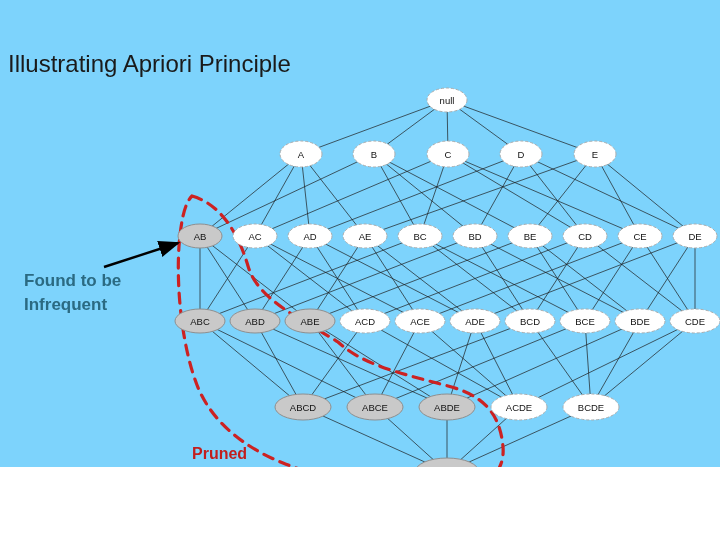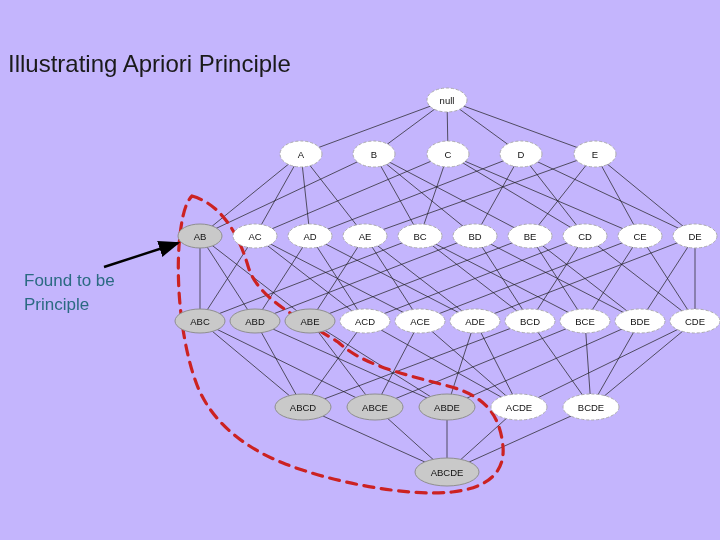--- a/index.html
+++ b/index.html
@@ -1,19 +1,19 @@
 <!DOCTYPE html>
 <html><head>
 <meta charset="utf-8">
 <style>
   html,body{margin:0;padding:0;background:#fff;}
   .slide{
     position:relative;
-    width:720px;height:540px;
-    background:#c4b5fd;
+    width:720px;height:467px;
+    background:#7dd3fc;
     overflow:hidden;
     font-family:"Liberation Sans", sans-serif;
   }
   .slide-title{
     position:absolute;
     left:8px;top:50px;
     margin:0;
     font-size:24px;
     font-weight:400;
     color:#1a1a1a;
@@ -29,21 +29,21 @@
   .note-infrequent{
     left:24px;top:269px;
     color:#2b6a82;
   }
   .note-pruned{
     left:192px;top:441px;
     font-size:16px;
     line-height:25px;
     color:#c21e1e;
   }
-  .note span{display:block;}
+  .note span{display:block;font-weight:bold;}
   svg{position:absolute;left:0;top:0;}
 </style>
 </head>
 <body>
 
 <div class="slide">
 
   <h1 class="slide-title">Illustrating Apriori Principle</h1>
 
   <svg id="lattice" width="720" height="540" viewBox="0 0 720 540">
@@ -199,19 +199,20 @@
       <defs>
         <marker id="arrowhead" markerWidth="9" markerHeight="7" refX="8" refY="3.5" orient="auto">
           <polygon points="0 0, 9 3.5, 0 7" fill="#000000"></polygon>
         </marker>
       </defs>
       <line x1="104" y1="267" x2="178" y2="243" stroke="#000000" stroke-width="2.4" marker-end="url(#arrowhead)"></line>
     </svg>
 
   <div class="note note-infrequent">
     <span>Found to be</span>
-    <span>Principle</span>
+    <span>Infrequent</span>
   </div>
 
   <div class="note note-pruned">
+    <span>Pruned</span>
   </div>
 
 </div>
 
 </body></html>

